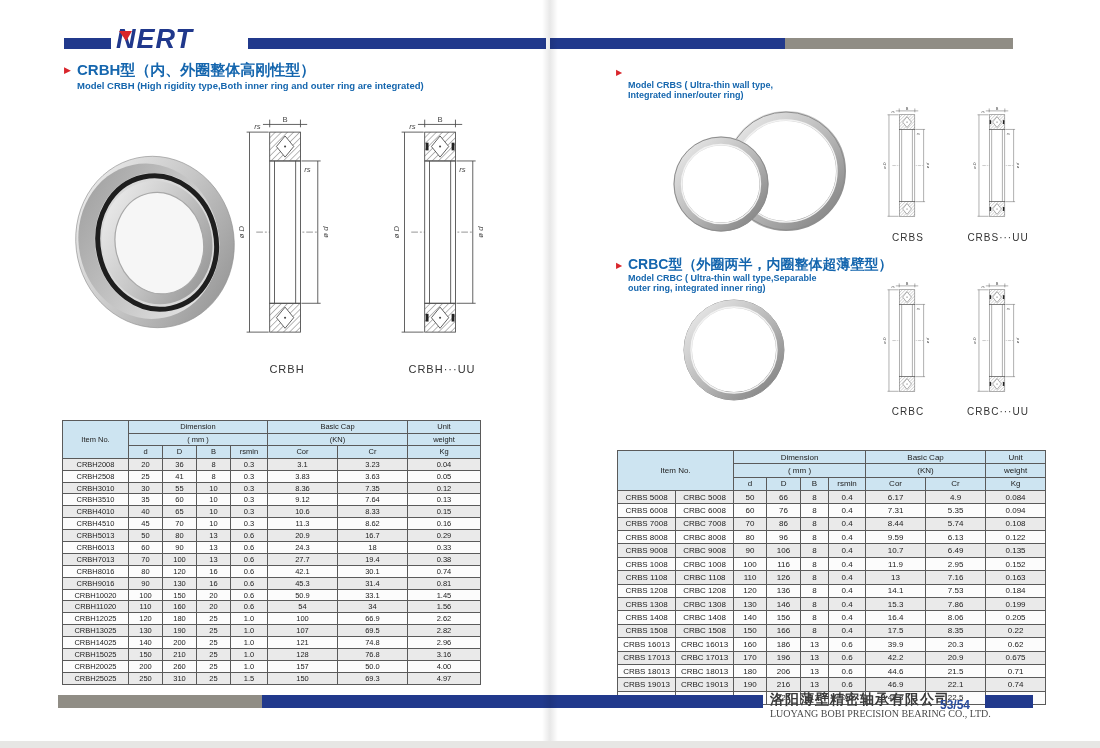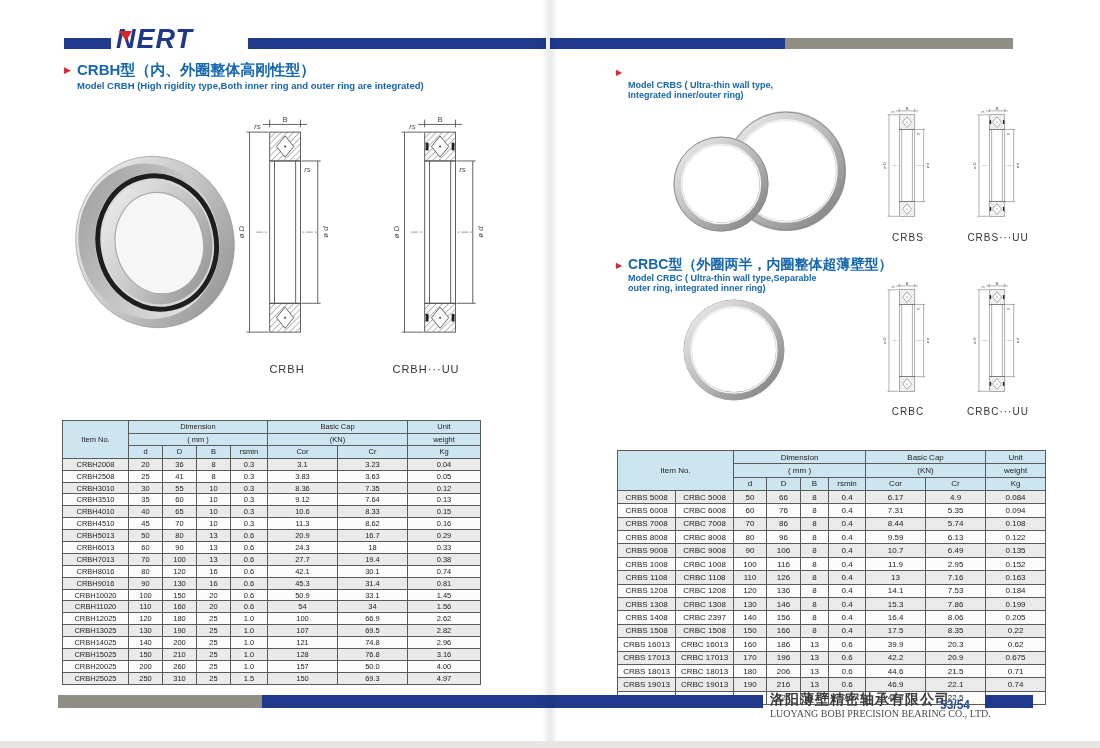--- a/index.html
+++ b/index.html
@@ -147,21 +147,21 @@
           <rect x="62" y="207" width="3" height="8" fill="#222" stroke="none"></rect>
   </g>
   <g fill="#4a4a4a" stroke="none" font-size="8" font-style="italic" font-family="Liberation Sans, sans-serif">
     <text x="50" y="8" text-anchor="middle" font-style="normal">B</text>
     <text x="18" y="15">rs</text>
     <text x="70" y="60">rs</text>
     <text transform="rotate(-90 7 122)" x="7" y="122" text-anchor="middle">ø D</text>
     <text transform="rotate(-90 95 122)" x="95" y="122" text-anchor="middle">ø d</text>
   </g>
       </svg></div>
-  <div class="abs diag-caption" style="left:376px;top:363px;width:100px;">CRBH···UU</div>
+  <div class="abs diag-caption" style="left:392px;top:363px;width:100px;">CRBH···UU</div>
 
   <div class="abs" style="left:62px;top:420px;width:418px;">
     <table class="cat-table lt">
       <colgroup>
         <col style="width:66px">
           <col style="width:34px">
           <col style="width:34px">
           <col style="width:34px">
         <col style="width:37px">
           <col style="width:70px">
@@ -708,21 +708,21 @@
             <td>130</td>
             <td>146</td>
             <td>8</td>
             <td>0.4</td>
             <td>15.3</td>
             <td>7.86</td>
             <td>0.199</td>
           </tr>
           <tr>
             <td>CRBS 1408</td>
-            <td>CRBC 2397</td>
+            <td>CRBC 1408</td>
             <td>140</td>
             <td>156</td>
             <td>8</td>
             <td>0.4</td>
             <td>16.4</td>
             <td>8.06</td>
             <td>0.205</td>
           </tr>
           <tr>
             <td>CRBS 1508</td>

